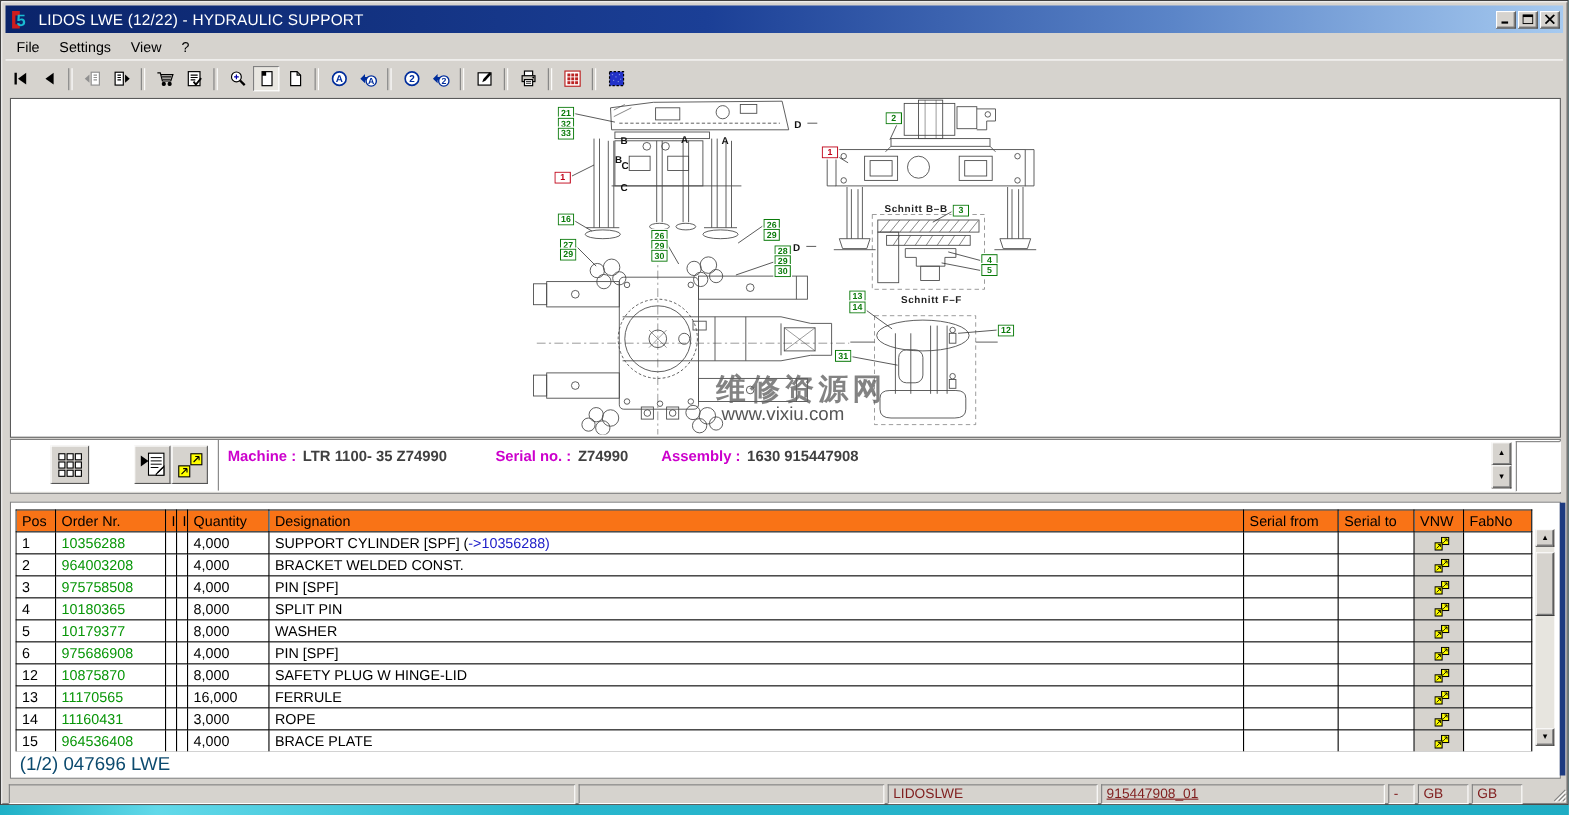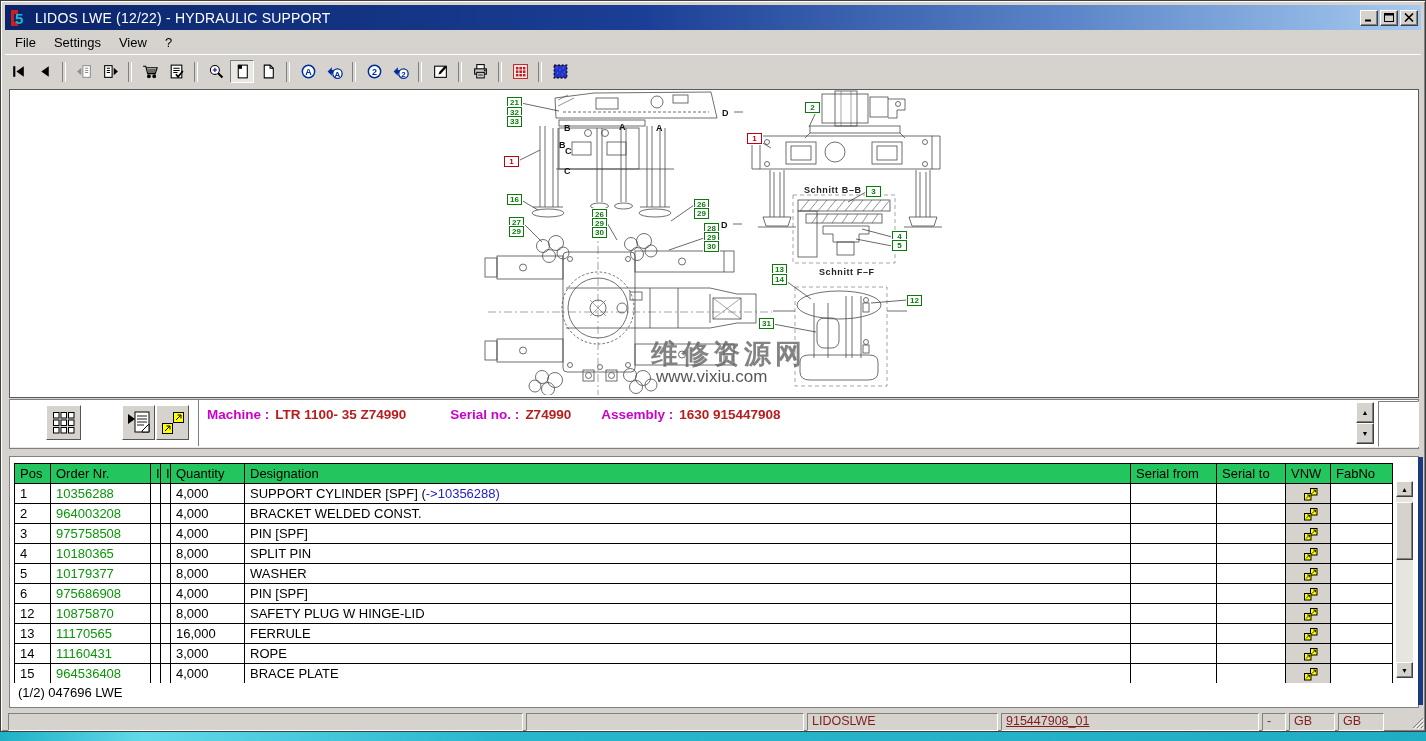--- a/index.html
+++ b/index.html
@@ -45,41 +45,41 @@
   .wm2{position:absolute;left:646px;top:277px;font-size:17px;color:rgba(55,55,55,.85);font-family:sans-serif;}
   
   .info-panel{position:absolute;left:8px;top:398px;width:1408px;height:48px;background:#fff;
     border:1px solid #808080;box-shadow:inset -1px -1px 0 #e8e6e0;}
   .info-btn{position:absolute;background:#d6d3ce;border:1px solid;border-color:#fff #555 #555 #fff;
     padding:0;display:flex;align-items:center;justify-content:center;}
   .info-divider{position:absolute;left:188px;top:0;width:2px;height:46px;
     border-left:1px solid #808080;border-right:1px solid #fff;}
   .info-lines{position:absolute;left:197px;top:5px;font-size:13.5px;font-weight:bold;line-height:19px;white-space:nowrap;}
   .ilabel{color:#cc00cc;margin-right:6px;}
-  .ival{color:#b91c1c;margin-top:32px;}
+  .ival{color:#404040;margin-top:32px;}
   .spinner{position:absolute;left:1346px;top:2px;width:18px;height:42px;display:flex;flex-direction:column;}
   .spin-btn{flex:1;background:#d6d3ce;border:1px solid;border-color:#fff #404040 #404040 #fff;
     box-shadow:inset -1px -1px 0 #808080;padding:0;font-size:7px;line-height:7px;color:#000;}
   .info-extra{position:absolute;left:1368px;top:1px;width:39px;height:44px;background:#fff;
     border:1px solid;border-color:#808080 #fff #fff #808080;}
   
   .table-panel{position:absolute;left:8px;top:455px;width:1408px;height:250px;background:#fff;
     border:1px solid #808080;}
   .table-viewport{position:absolute;left:4px;top:6px;width:1381px;height:220px;overflow:hidden;}
   table.parts{table-layout:fixed;width:1378px;border-collapse:collapse;font-size:13px;}
-  table.parts th{background:#22c55e;font-weight:normal;text-align:left;height:19px;padding:0 0 0 5px;
+  table.parts th{background:#f97316;font-weight:normal;text-align:left;height:19px;padding:0 0 0 5px;
     border:1px solid #000;white-space:nowrap;overflow:hidden;}
   table.parts td{height:19px;border:1px solid #000;padding:0 0 0 5px;white-space:nowrap;overflow:hidden;}
   td.c-pos,th.h-pos{padding-left:7px;}
   td.c-ord{color:#089608;}
   td.c-qty{padding-left:13px;}
   .deslink{color:#2020c8;}
   td.c-vnw{background:#d6d3ce;text-align:center;padding:0;}
   td.c-vnw svg{vertical-align:middle;}
-  .table-footer{position:absolute;left:8px;top:228px;font-size:13px;color:#000000;}
+  .table-footer{position:absolute;left:8px;top:228px;font-size:17px;color:#0c4a6e;}
   
   .vscroll{position:absolute;left:1386px;top:24px;width:17px;height:197px;background:#e7e5df;}
   .sb-btn{position:absolute;left:0;width:17px;height:16px;background:#d6d3ce;border:1px solid;
     border-color:#fff #404040 #404040 #fff;box-shadow:inset -1px -1px 0 #808080;padding:0;
     font-size:7px;line-height:7px;color:#000;}
   .sb-up{top:0;} .sb-down{bottom:0;}
   .sb-thumb{position:absolute;left:0;top:21px;width:15px;height:56px;background:#d6d3ce;border:1px solid;
     border-color:#fff #404040 #404040 #fff;box-shadow:inset -1px -1px 0 #808080;}
   .focus-strip{position:absolute;left:1417px;top:456px;width:5px;height:248px;background:#1c3a80;}
   

